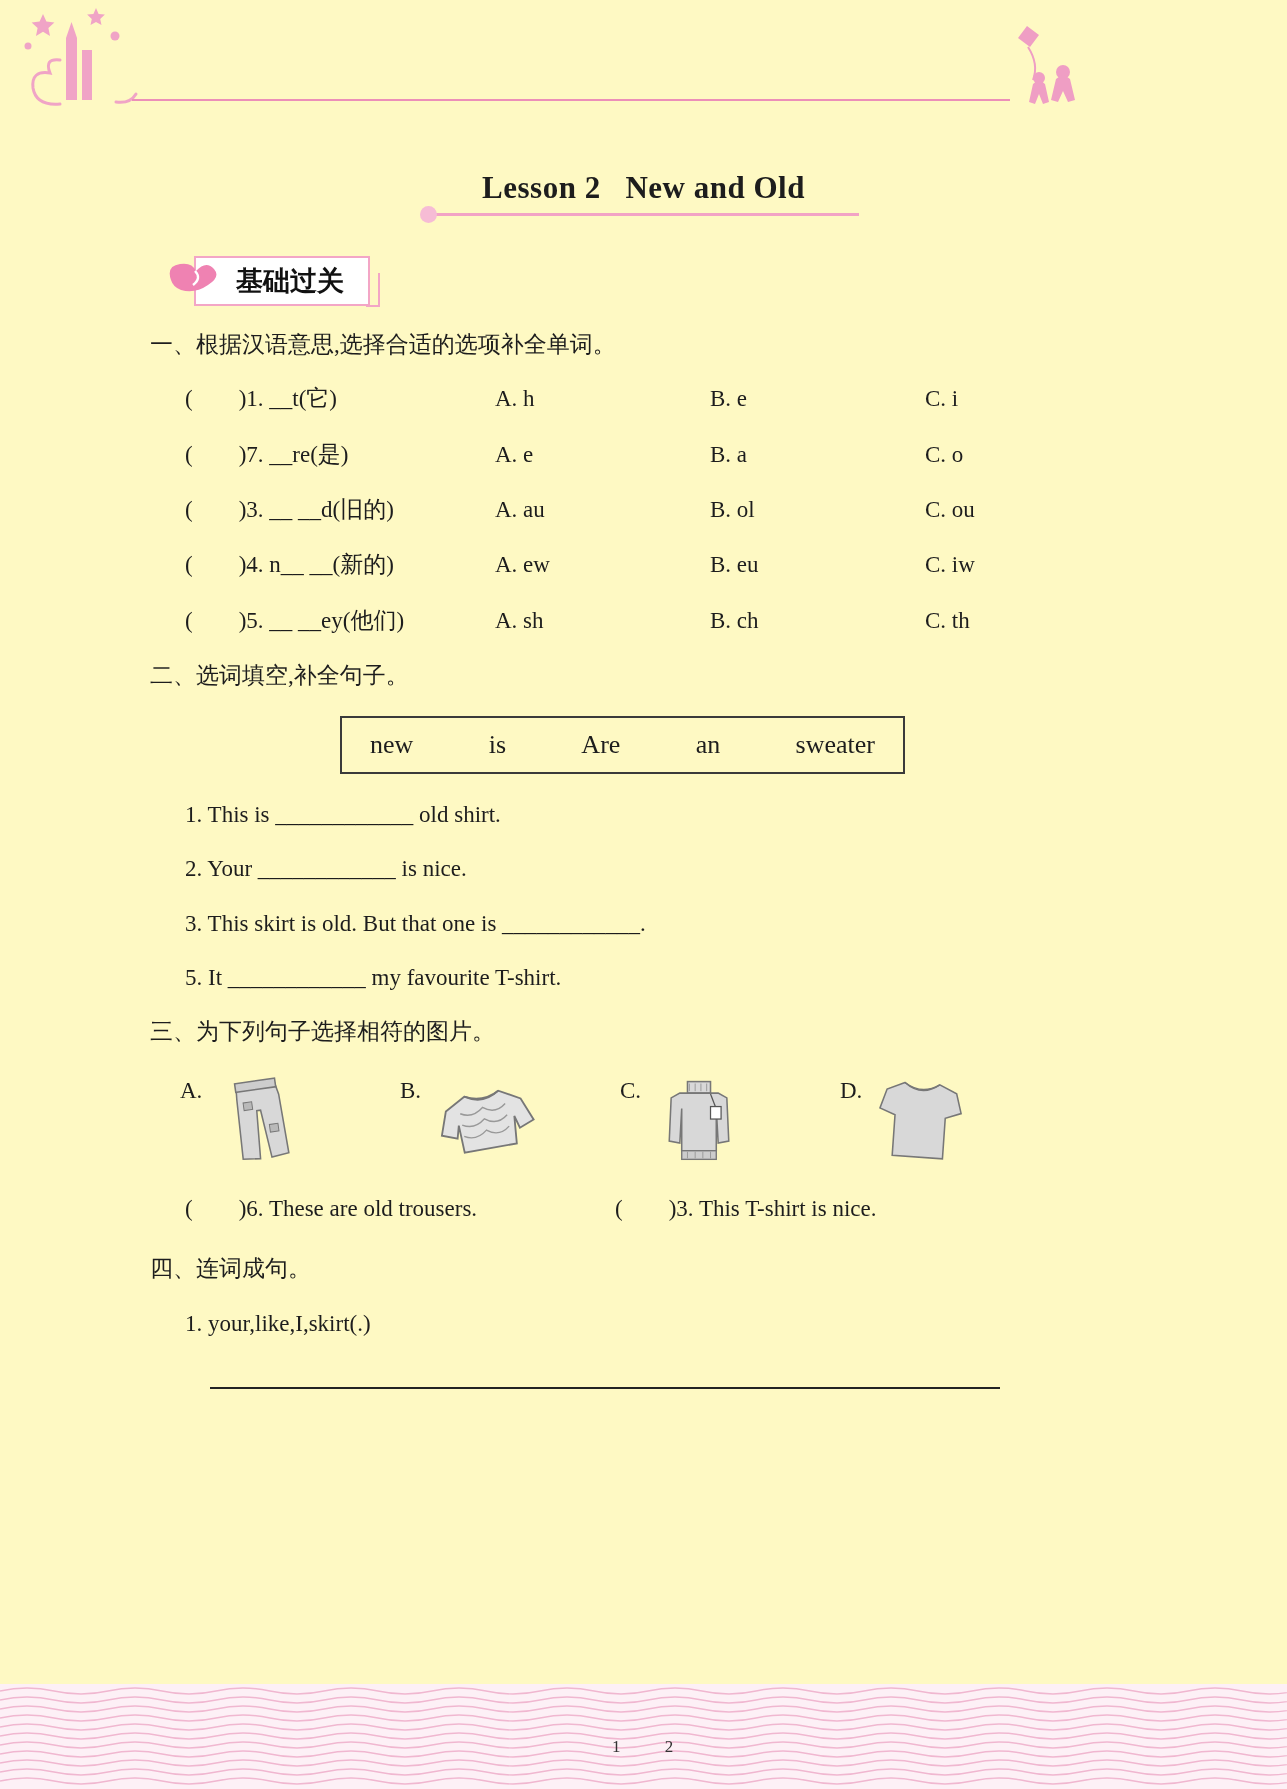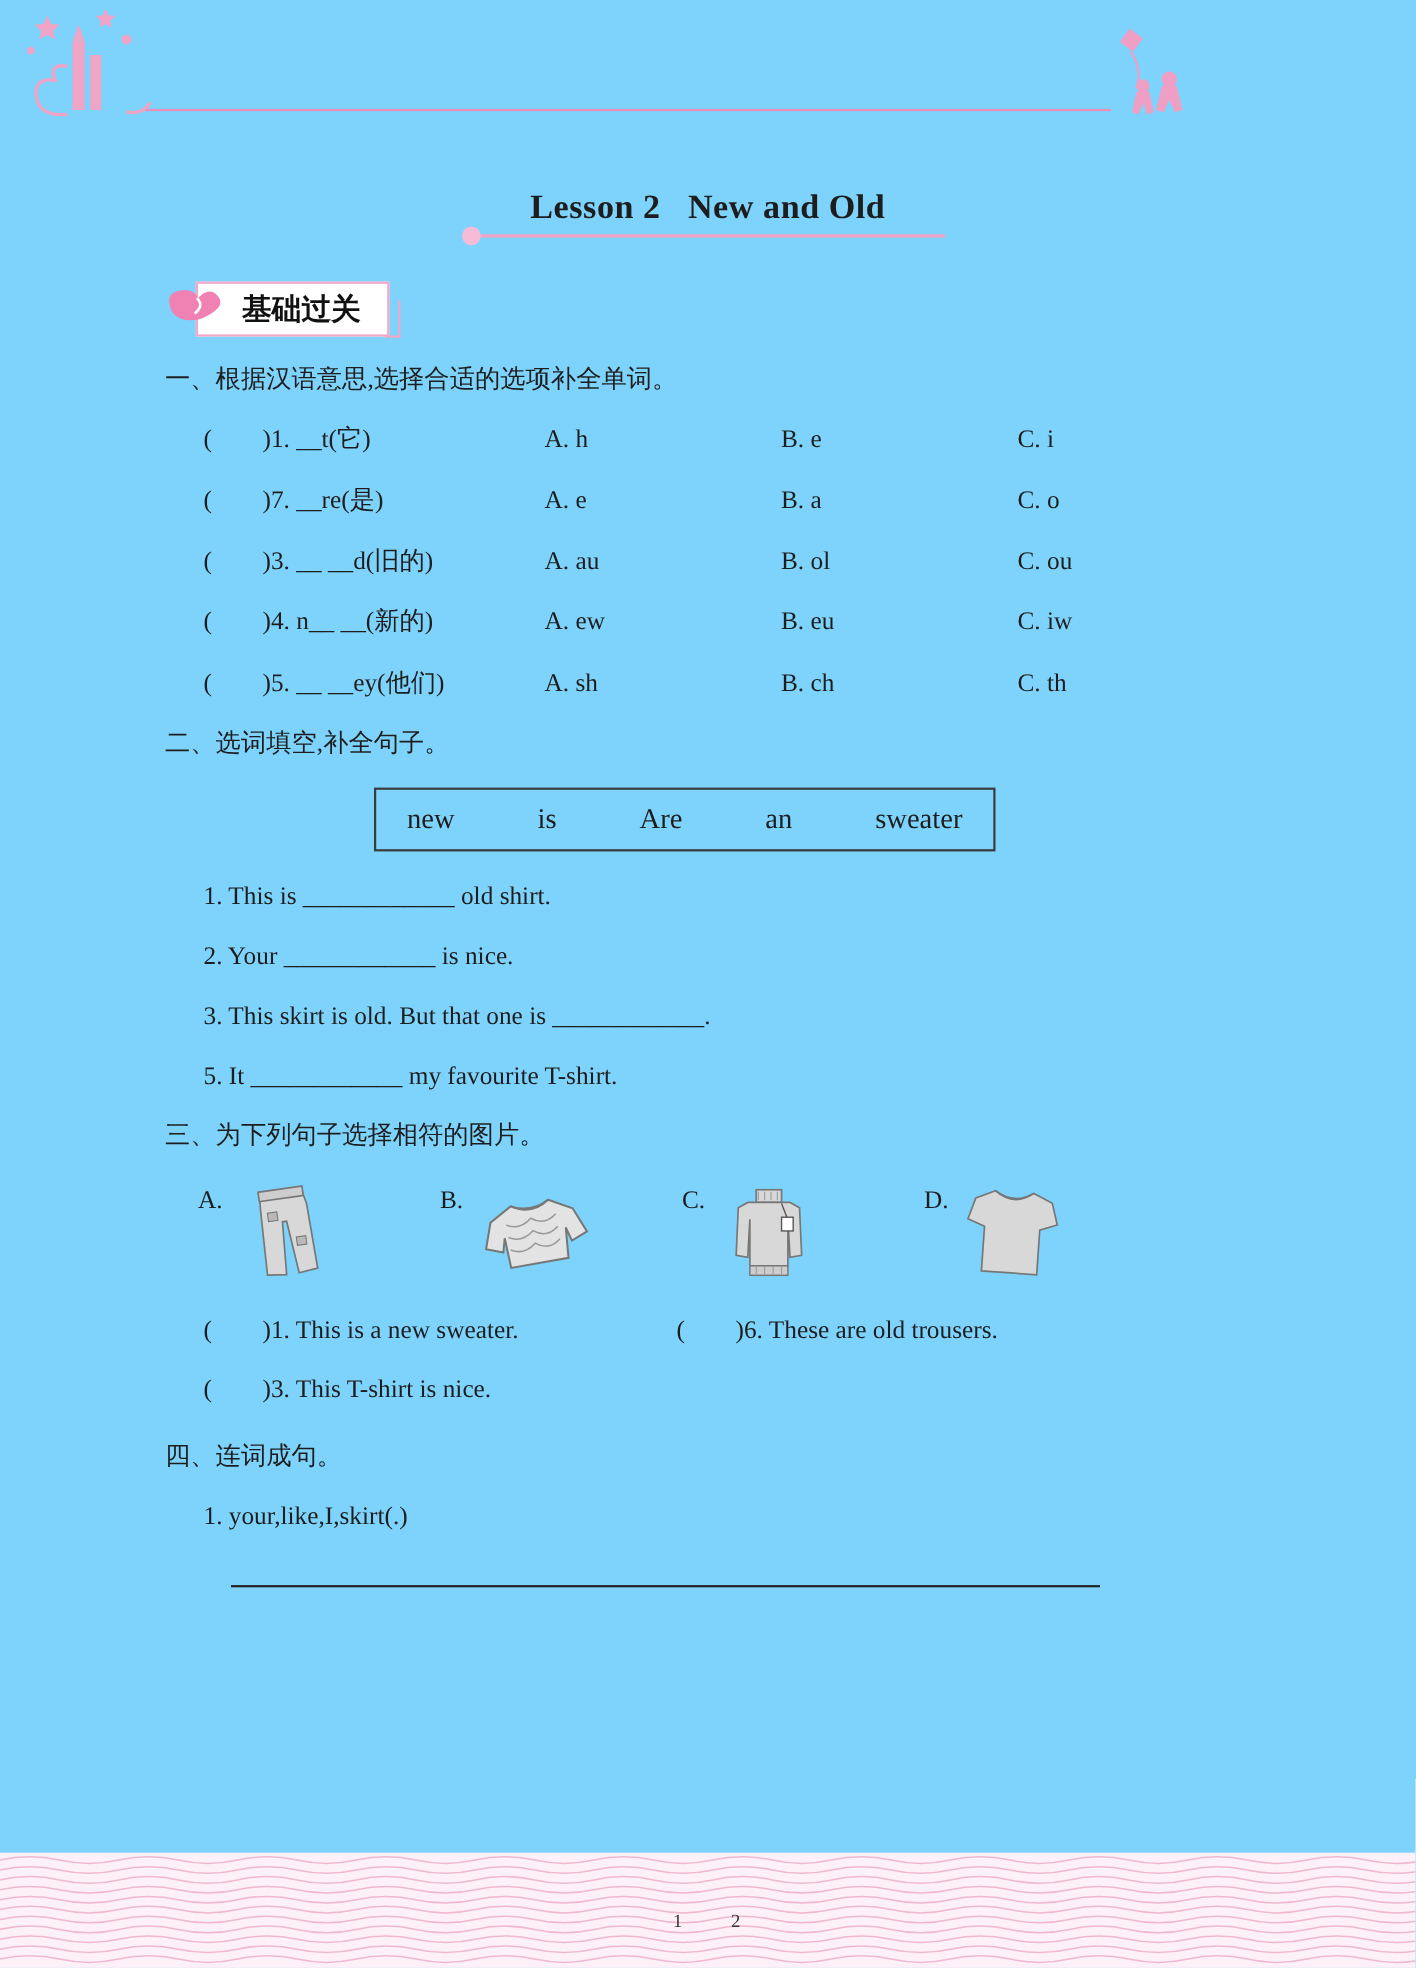--- a/index.html
+++ b/index.html
@@ -1,35 +1,35 @@
 <!DOCTYPE html>
 <html><head>
 <meta charset="utf-8">
 <style>
   * { margin:0; padding:0; box-sizing:border-box; }
   html,body { background:#ffffff; }
   .page {
     position:relative; width:1287px; height:1789px; margin:0 auto;
-    background:#7dd3fc; overflow:hidden;
+    background:#fef9c3; overflow:hidden;
     font-family:"Liberation Serif","DejaVu Serif",serif; color:#1d1d1d;
   }
 
   
   .deco-line { position:absolute; top:99px; left:132px; width:878px; height:2px; background:#ec8fb8; }
   .deco-left  { position:absolute; top:6px;  left:16px; }
   .deco-right { position:absolute; top:22px; right:178px; }
 
   
   .title-wrap { position:absolute; top:170px; left:0; width:100%; text-align:center; }
   .title { font-size:31px; font-weight:bold; white-space:pre; letter-spacing:.5px; }
   .title-underline { position:relative; width:430px; height:3px; background:#f2a3c5; margin:7px auto 0; }
   .title-underline .dot { position:absolute; left:-9px; top:-7px; width:17px; height:17px; border-radius:50%; background:#f6bcd5; }
 
   
-  .badge { position:absolute; top:256px; left:148px; display:flex; align-items:flex-start; }
+  .badge { position:absolute; top:256px; left:164px; display:flex; align-items:flex-end; }
   .badge-icon { position:relative; z-index:2; margin-right:-26px; }
   .badge-box {
     position:relative; border:2px solid #f3a6c6; background:#fff;
     padding:5px 24px 5px 40px; font-size:27px; font-weight:bold; color:#111;
   }
   .badge-box::after {
     content:""; position:absolute; right:-12px; bottom:-3px; width:12px; height:70%;
     border-right:2px solid #f3a6c6; border-bottom:2px solid #f3a6c6;
   }
 
@@ -220,21 +220,20 @@
             <g transform="rotate(4 50 48)">
               <path d="M32 12 L14 20 L8 40 L24 46 L24 88 L76 88 L76 46 L92 40 L86 20 L68 12 Q50 24 32 12 Z" fill="#d8d8d8" stroke="#777" stroke-width="1.6"></path>
               <path d="M32 12 Q50 26 68 12" fill="none" stroke="#777" stroke-width="1.6"></path>
             </g>
           </svg>
         </span>
       </div>
     </div>
 
     <div class="s3-grid">
-      <span class="pre">(        )1. This is a new sweater.</span>
       <span class="pre">(        )6. These are old trousers.</span>
       <span class="pre">(        )3. This T-shirt is nice.</span>
     </div>
 
     <div class="sec-heading" style="margin-top:30px;">四、连词成句。</div>
     <div class="s4-item">1. your,like,I,skirt(.)</div>
     <div class="answer-line"></div>
 
   </div>
 

